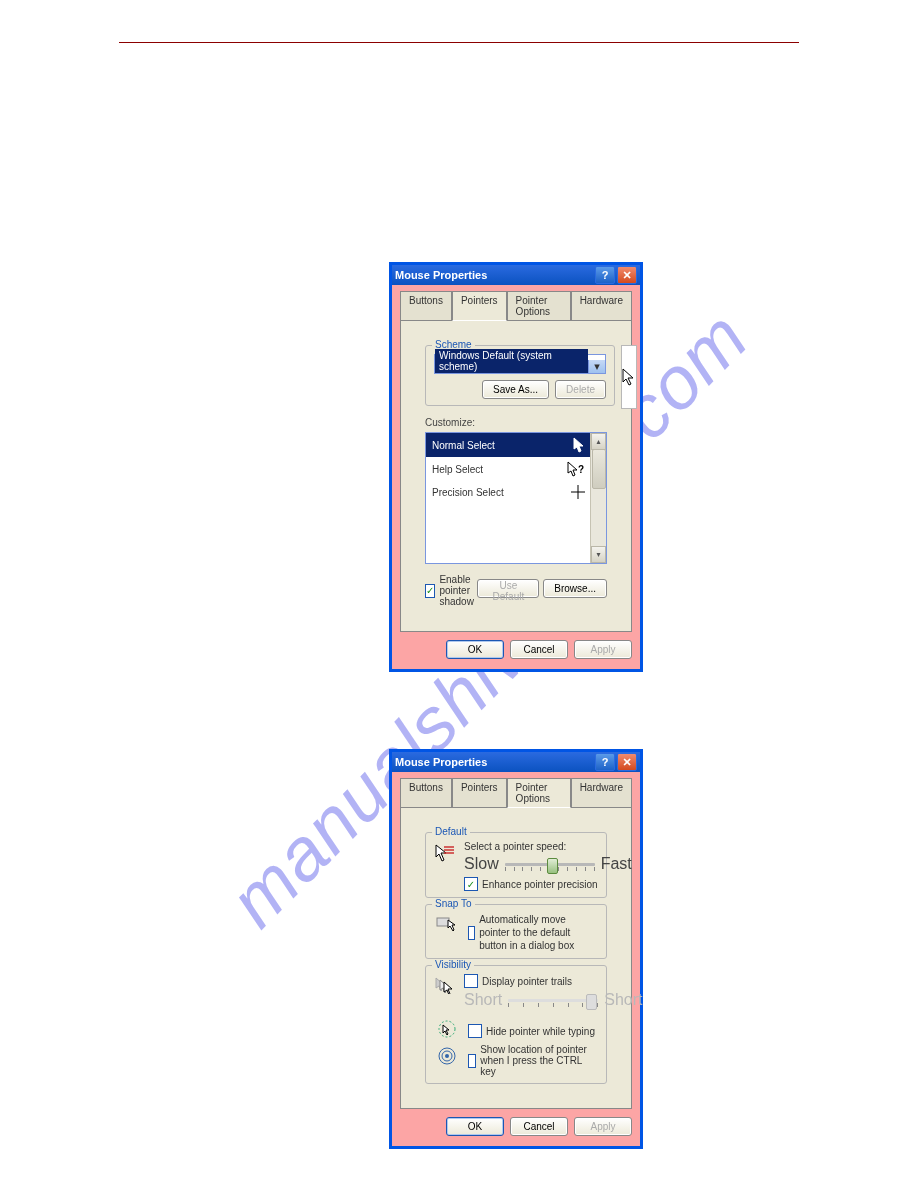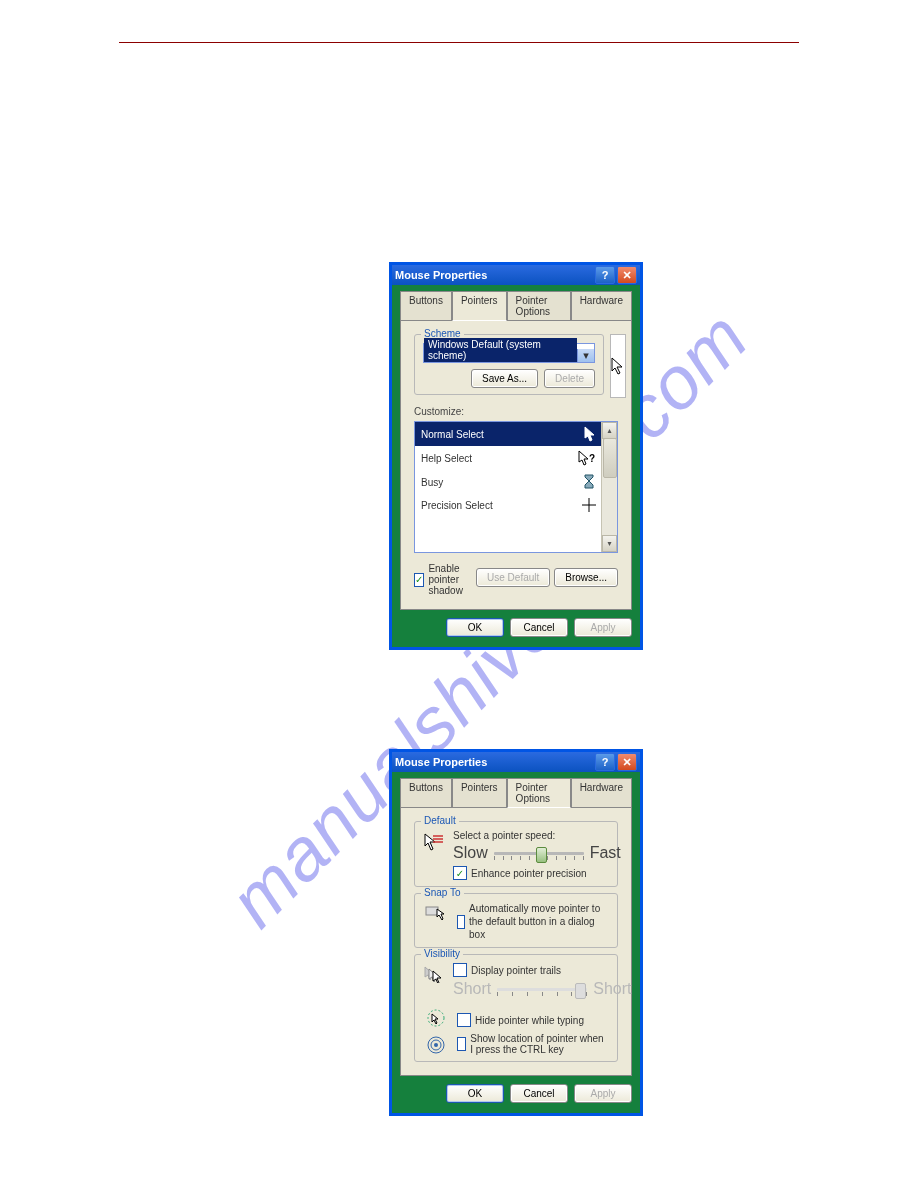--- a/index.html
+++ b/index.html
@@ -4,25 +4,25 @@
 <style>
 body{margin:0;background:#fff;font-family:Tahoma,Arial,sans-serif;font-size:11px;color:#333}
 .page{width:918px;height:1188px;position:relative;margin:0 auto}
 .hr{position:absolute;left:119px;top:42px;width:680px;height:1px;border-top:1px solid #8b0000}
 .win{position:absolute;background:#ece9d8;border:3px solid #0055e5;border-radius:0;box-shadow:0 0 0 1px #003c9e inset}
 .titlebar{background:linear-gradient(#2a6ae0,#0b52c0);height:20px;display:flex;align-items:center;padding:0 3px;color:#fff;font-weight:bold;font-size:11px}
 .titlebar .spacer{flex:1}
 .tbtn{width:18px;height:16px;margin-left:2px;display:flex;align-items:center;justify-content:center;border:1px solid #2a6ae0;border-radius:2px;font-size:11px;font-weight:bold}
 .tbtn.help{background:linear-gradient(#5a9ae8,#1d62c8);color:#fff}
 .tbtn.close{background:linear-gradient(#f28b6d,#d34a1f);color:#fff}
-.body{padding:6px 8px 10px;background:#15803d}
+.body{padding:6px 8px 10px;background:#fca5a5}
 .tabs{display:flex;gap:0;margin-bottom:-1px}
 .tab{padding:3px 8px;border:1px solid #888;background:#ece9d8;font-size:10px;border-bottom:1px solid #fff;position:relative;z-index:1;cursor:pointer}
 .tab.back{border-bottom:1px solid #888;z-index:0;background:#e4e1d0}
-.tabpanel{border:1px solid #888;background:#ece9d8;padding:13px}
+.tabpanel{border:1px solid #888;background:#ece9d8;padding:24px}
 .fieldset{border:1px solid #b8b8b8;border-radius:3px;padding:8px 8px 6px;margin-bottom:6px;position:relative}
 .legend{position:absolute;top:-7px;left:6px;background:#ece9d8;color:#1b57b5;font-size:10px;padding:0 3px}
 .select{width:170px;height:18px;border:1px solid #7a96df;background:#fff;display:flex;align-items:flex-end;position:relative}
 .select .sel-text{flex:1;background:#0a246a;color:#fff;padding:1px 4px;font-size:10px}
 .select .dd{width:16px;background:linear-gradient(#c6d9f6,#9ec1ef);display:flex;align-items:center;justify-content:center;border-left:1px solid #7a96df}
 .btnrow{display:flex;gap:6px;justify-content:flex-end;margin-top:6px}
 .xpbtn{height:19px;padding:0 10px;border:1px solid #888;border-radius:3px;background:linear-gradient(#fff,#ece9d8);font-size:10px;cursor:pointer;box-shadow:inset 0 0 0 1px #fff}
 .xpbtn.disabled{color:#aaa;cursor:default}
 .xpbtn.default{border:1px solid #1c57b2;box-shadow:inset 0 0 0 1px #b0c9ee}
 .preview{border:1px solid #b8b8b8;background:#fff;width:58px;height:62px;display:flex;align-items:center;justify-content:center}
@@ -102,26 +102,20 @@
                 </svg>
             </div>
             <div class="row">
               <span class="lbl">Help Select</span>
               <svg width="18" height="16">
                   <path d="M1 1 L1 12 L4 10 L6 15 L8 14 L6 9 L10 9 Z" fill="#fff" stroke="#000"></path>
                   <text x="11" y="12" font-size="10" font-weight="bold">?</text>
                 </svg>
             </div>
             <div class="row">
-              <span class="lbl">Busy</span>
-              <svg width="12" height="16">
-                  <path d="M1 1 L9 1 L9 3 L5 7 L9 11 L9 14 L1 14 L1 11 L5 7 L1 3 Z" fill="#8ab" stroke="#256"></path>
-                </svg>
-            </div>
-            <div class="row">
               <span class="lbl">Precision Select</span>
               <svg width="14" height="14">
                   <path d="M7 0 L7 14 M0 7 L14 7" stroke="#000"></path>
                 </svg>
             </div>
           </div>
           <div class="scrollbar">
             <div class="scrollbtn">▴</div>
             <div class="thumb" style="top:16px;height:38px"></div>
             <div class="scrollbtn" style="position:absolute;bottom:0;left:0;right:0">▾</div>

